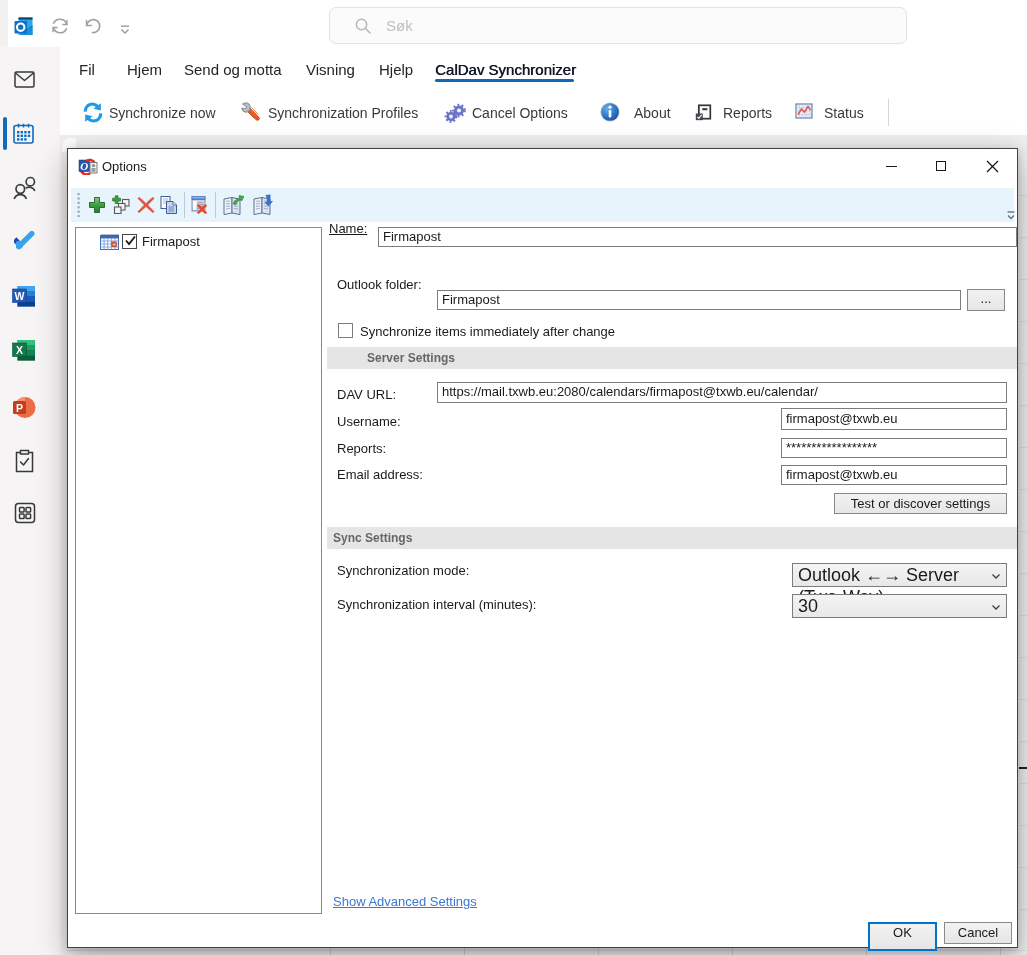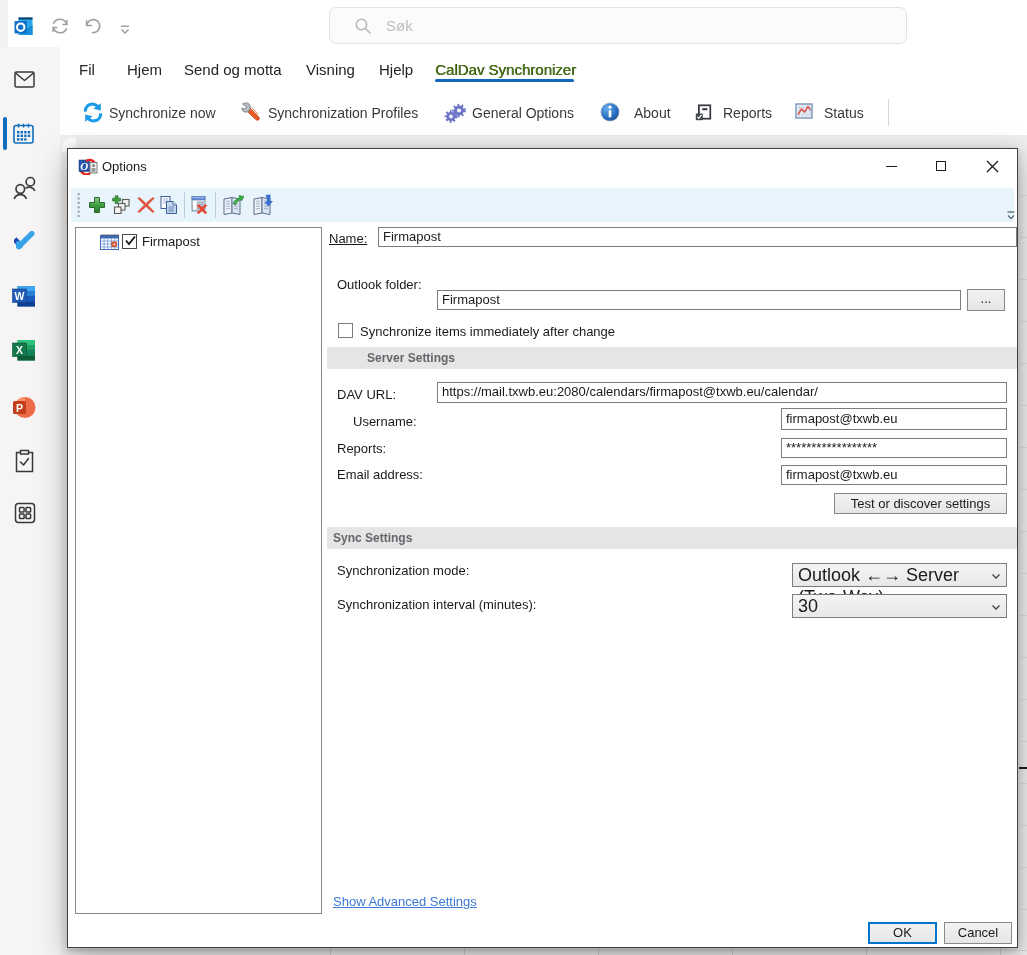--- a/index.html
+++ b/index.html
@@ -77,21 +77,21 @@
       </svg>
     </span>
     <span class="stext">Søk</span>
   </div>
 
   <div class="menuitem" style="left:79px;">Fil</div>
   <div class="menuitem" style="left:127px;">Hjem</div>
   <div class="menuitem" style="left:184px;">Send og motta</div>
   <div class="menuitem" style="left:306px;">Visning</div>
   <div class="menuitem" style="left:379px;">Hjelp</div>
-  <div class="menuitem" style="left:435px; color:#4d7c0f; text-shadow:0.5px 0 0 #1f1f1f;">CalDav Synchronizer</div>
+  <div class="menuitem" style="left:435px; color:#0f172a; text-shadow:0.5px 0 0 #1f1f1f;">CalDav Synchronizer</div>
   <div class="abs" style="left:435px; top:79px; width:139px; height:3px; background:#1168b8; border-radius:2px;"></div>
 
   <div class="abs" id="ribbon"></div>
   <div class="ricon" id="ic-sync" style="left:83px;">
     <svg width="20" height="21" viewBox="0 0 20 21" fill="none">
       <path d="M2.5 9.6 A6.8 6.8 0 0 1 15 5.2" stroke="#1d9be8" stroke-width="3.2"></path>
       <path d="M17.5 11.4 A6.8 6.8 0 0 1 5 15.8" stroke="#1d9be8" stroke-width="3.2"></path>
       <path d="M17.8 1.2 L17.8 8.6 L10.4 6.7 Z" fill="#1d9be8"></path>
       <path d="M2.2 19.8 L2.2 12.4 L9.6 14.3 Z" fill="#1d9be8"></path>
     </svg>
@@ -116,21 +116,21 @@
       <circle cx="7" cy="14.5" r="1.9" fill="#f0f2fc"></circle>
       <g fill="#6b74c8" stroke="#3c459c" stroke-width="0.5">
         <circle cx="15" cy="8.5" r="4.6"></circle>
         <g stroke="#6b74c8" stroke-width="2.5" stroke-dasharray="1.8 2.23">
           <circle cx="15" cy="8.5" r="5.6" fill="none"></circle>
         </g>
       </g>
       <circle cx="15" cy="8.5" r="2.1" fill="#f0f2fc"></circle>
     </svg>
   </div>
-  <div class="rlabel" style="left:472px;">General Options</div>
+  <div class="rlabel" style="left:472px;">Cancel Options</div>
   <div class="ricon" id="ic-about" style="left:600px;">
     <svg width="20" height="20" viewBox="0 0 20 20">
       <defs>
         <radialGradient id="abg" cx="0.35" cy="0.3" r="0.9">
           <stop offset="0" stop-color="#6aaee8"></stop>
           <stop offset="0.55" stop-color="#2c72c8"></stop>
           <stop offset="1" stop-color="#123f7e"></stop>
         </radialGradient>
       </defs>
       <circle cx="10" cy="10" r="9.6" fill="#b9c2cc"></circle>
@@ -403,37 +403,37 @@
       </div>
       <div class="abs" style="left:46px; top:6px; width:15px; height:15px; background:#fff; border:1px solid #454545;"></div>
       <div class="abs" id="treecheck" style="left:47px; top:5px;">
         <svg width="15" height="15" viewBox="0 0 15 15" fill="none" stroke="#1a1a1a" stroke-width="1.9">
           <path d="M3 7.5 L6 11 L12 3.5"></path>
         </svg>
       </div>
       <div class="abs" style="left:66px; top:6px; font-size:13px;">Firmapost</div>
     </div>
 
-    <div class="lbl" style="left:261px; top:82px;text-decoration:underline;">Name:</div>
+    <div class="lbl" style="left:261px; top:72px;text-decoration:underline;">Name:</div>
     <div class="tb" style="left:310px; top:78px; width:639px; height:20px;">Firmapost</div>
 
 
     <div class="lbl" style="left:269px; top:128px;">Outlook folder:</div>
     <div class="tb" style="left:369px; top:141px; width:524px; height:20px;">Firmapost</div>
     <div class="btn" style="left:899px; top:140px; width:38px; height:22px; line-height:18px;">...</div>
 
     <div class="abs" style="left:270px; top:174px; width:15px; height:15px; background:#fff; border:1px solid #7c7c7c;"></div>
     <div class="lbl" style="left:292px; top:175px;">Synchronize items immediately after change</div>
 
     <div class="sechdr" style="top:198px;padding-left:40px;">Server Settings</div>
 
     <div class="lbl" style="left:269px; top:238px;">DAV URL:</div>
     <div class="tb" style="left:369px; top:233px; width:570px; height:21px;">https://mail.txwb.eu:2080/calendars/firmapost@txwb.eu/calendar/</div>
 
-    <div class="lbl" style="left:269px; top:265px;margin-left:16px;">Username:</div>
+    <div class="lbl" style="left:269px; top:265px;">Username:</div>
     <div class="tb" style="left:713px; top:259px; width:226px; height:22px; line-height:20px;">firmapost@txwb.eu</div>
 
     <div class="lbl" style="left:269px; top:292px;">Reports:</div>
     <div class="tb" style="left:713px; top:289px; width:226px; height:20px;">******************</div>
 
     <div class="lbl" style="left:269px; top:318px;">Email address:</div>
     <div class="tb" style="left:713px; top:316px; width:226px; height:20px;">firmapost@txwb.eu</div>
 
     <div class="btn" style="left:766px; top:344px; width:173px; height:21px; line-height:19px;">Test or discover settings</div>
 
@@ -444,15 +444,15 @@
         <path d="M1.5 1.5 L5 5 L8.5 1.5"></path>
       </svg></div>
 
     <div class="lbl" style="left:269px; top:448px;">Synchronization interval (minutes):</div>
     <div class="cmb" style="left:724px; top:445px; width:215px; height:24px; line-height:22px;">30<svg class="chev" width="10" height="7" viewBox="0 0 10 7" fill="none" stroke="#3f3f3f" stroke-width="1.3">
         <path d="M1.5 1.5 L5 5 L8.5 1.5"></path>
       </svg></div>
 
     <div class="abs" id="advlink">Show Advanced Settings</div>
 
-    <div class="btn" style="left:800px; top:773px; width:69px; height:22px; line-height:18px; border:2px solid #0074cc;">OK</div>
+    <div class="btn" style="left:800px; top:773px; width:69px; height:29px; line-height:18px; border:2px solid #0074cc;">OK</div>
     <div class="btn" style="left:876px; top:773px; width:68px; height:22px; line-height:20px; border:1px solid #8a8a8a;">Cancel</div>
   </div>
 
 </body></html>

